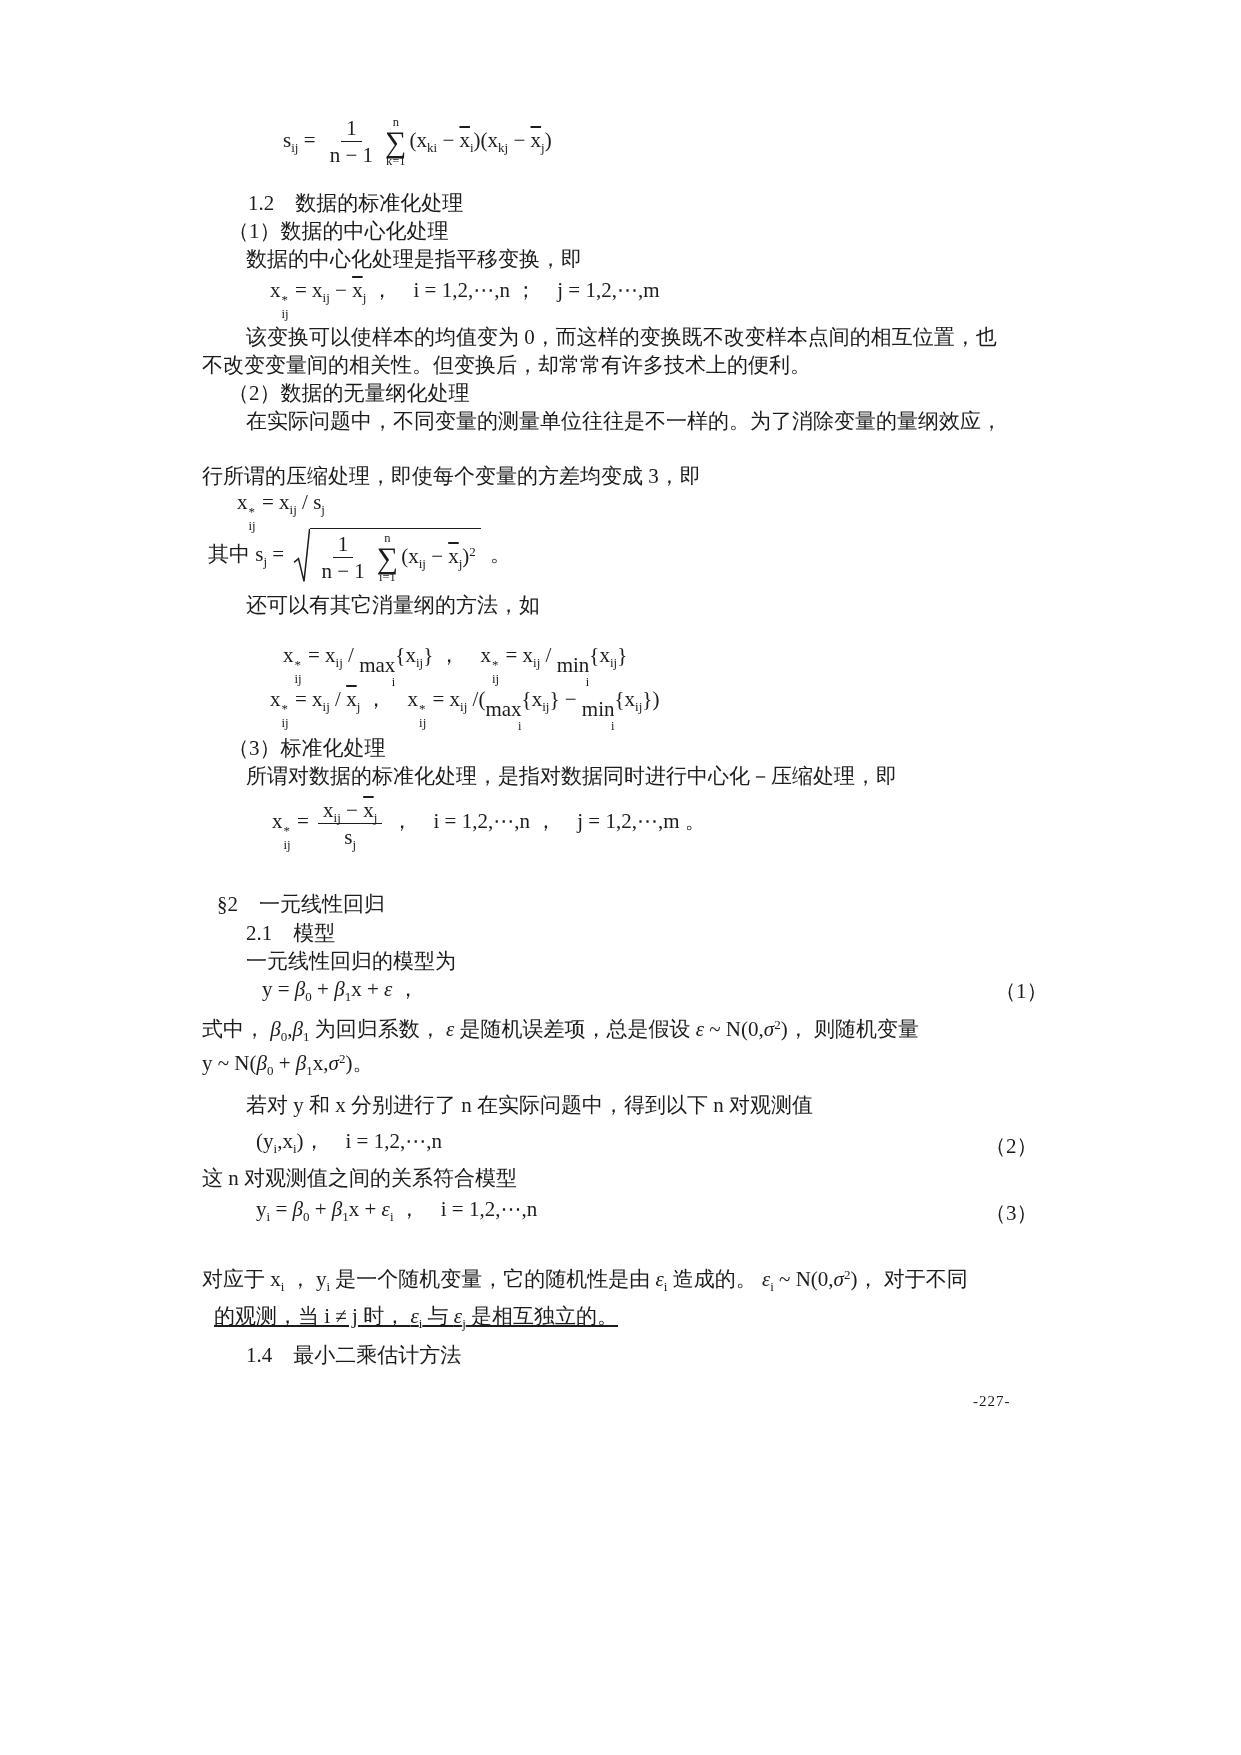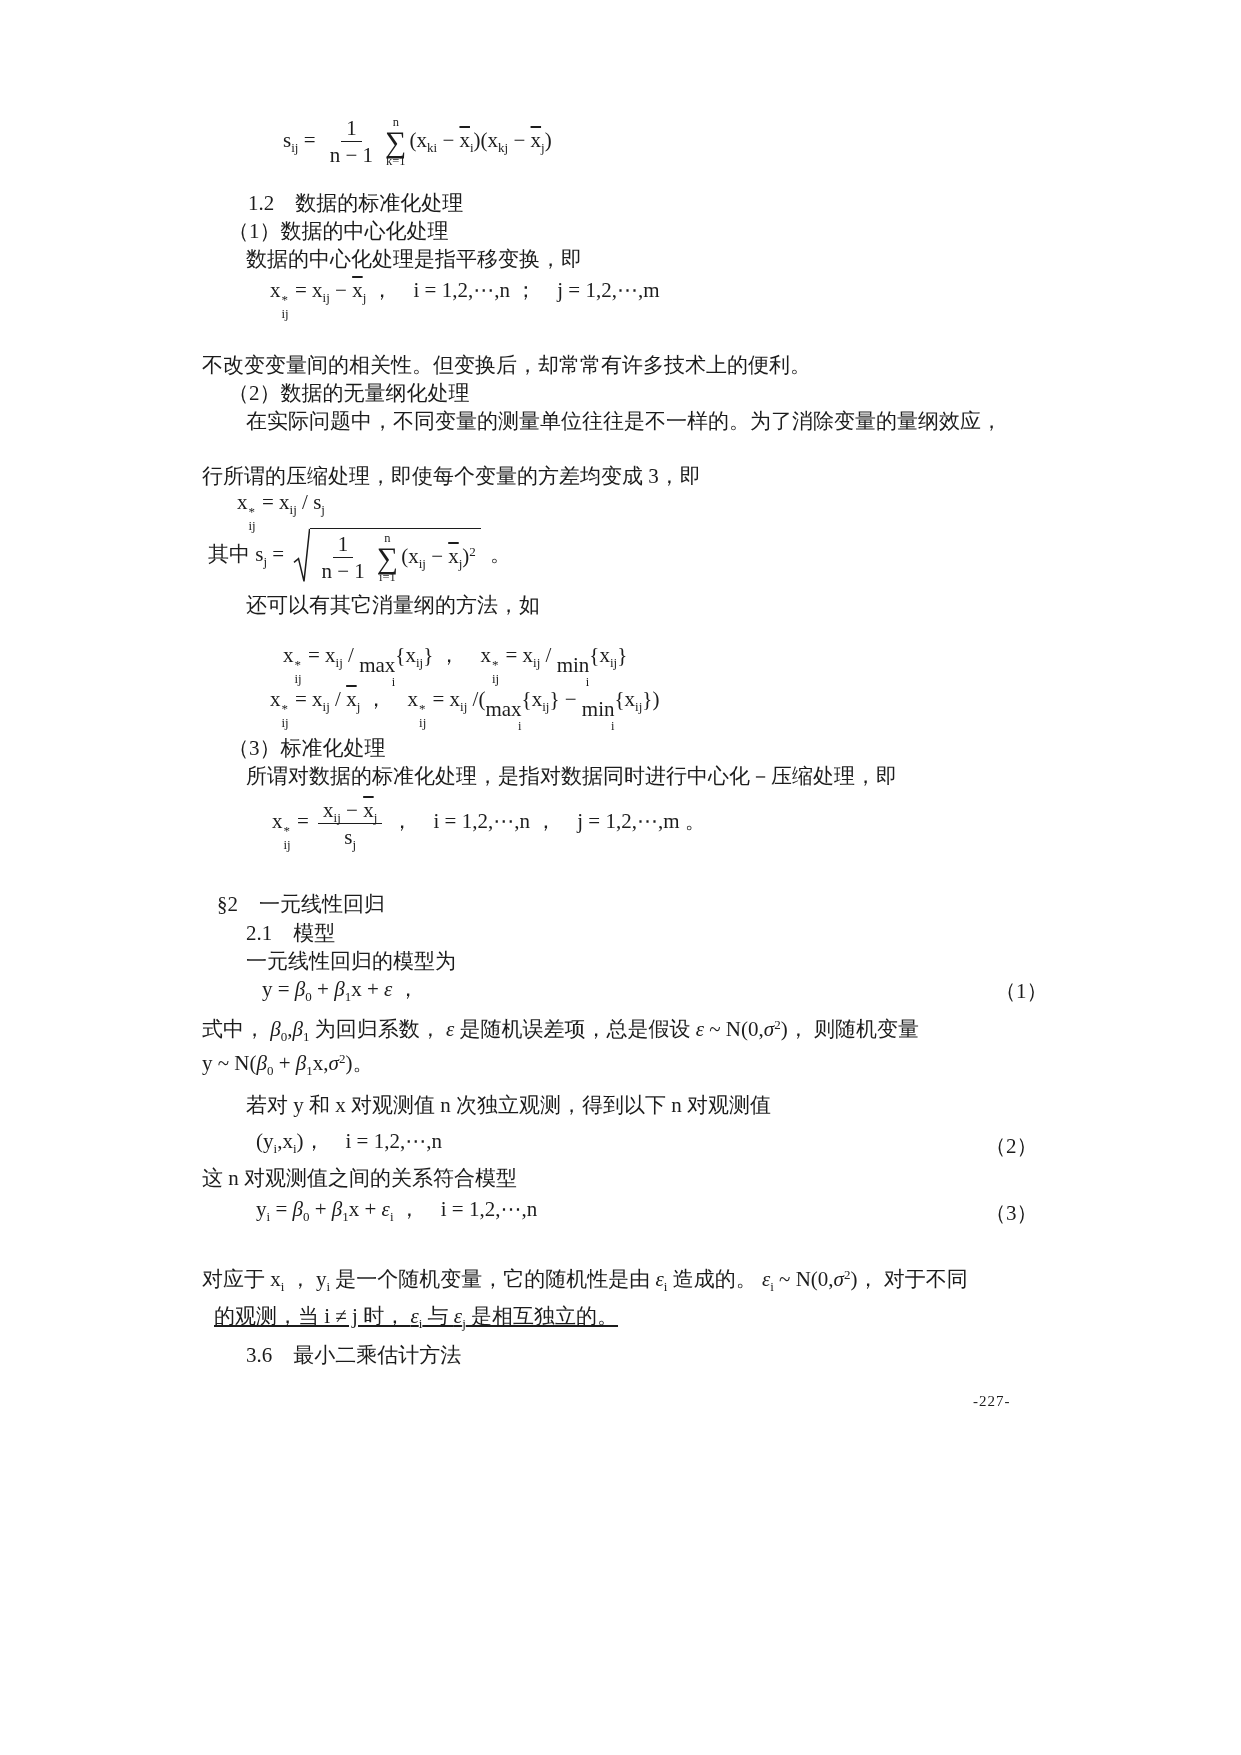--- a/index.html
+++ b/index.html
@@ -94,20 +94,21 @@
         <span class="sig">∑</span>
         <span class="lim">k=1</span>
       </span>(x<sub>ki</sub> − <span class="ob">x</span><sub>i</sub>)(x<sub>kj</sub> − <span class="ob">x</span><sub>j</sub>)</div>
   <div class="line p1">1.2　数据的标准化处理</div>
   <div class="line p2">（1）数据的中心化处理</div>
   <div class="line p3">数据的中心化处理是指平移变换，即</div>
   <div class="line p4">x<span class="tw">
         <span>*</span>
         <span>ij</span>
       </span> = x<sub>ij</sub> − <span class="ob">x</span><sub>j</sub> ，　i = 1,2,⋯,n ；　j = 1,2,⋯,m</div>
+  <div class="line p5">该变换可以使样本的均值变为 0，而这样的变换既不改变样本点间的相互位置，也</div>
   <div class="line p6">不改变变量间的相关性。但变换后，却常常有许多技术上的便利。</div>
   <div class="line p7">（2）数据的无量纲化处理</div>
   <div class="line p8">在实际问题中，不同变量的测量单位往往是不一样的。为了消除变量的量纲效应，</div>
   <div class="line p10">行所谓的压缩处理，即使每个变量的方差均变成 3，即</div>
   <div class="line p11">x<span class="tw">
         <span>*</span>
         <span>ij</span>
       </span> = x<sub>ij</sub> / s<sub>j</sub></div>
   <div class="line p12">其中 s<sub>j</sub> = <span class="rt"><svg viewBox="0 0 17 60" preserveAspectRatio="none">
           <path d="M1 37 L5.5 33 L11 57.5 L16.6 1" fill="none" stroke="#1c1c1c" stroke-width="1.5" vector-effect="non-scaling-stroke"></path>
@@ -155,24 +156,24 @@
         <span class="nu">x<sub>ij</sub> − <span class="ob">x</span><sub>j</sub></span>
         <span class="de">s<sub>j</sub></span>
       </span> ，　i = 1,2,⋯,n ，　j = 1,2,⋯,m 。</div>
   <div class="line p19">§2　一元线性回归</div>
   <div class="line p20">2.1　模型</div>
   <div class="line p21">一元线性回归的模型为</div>
   <div class="line p22">y = <i>β</i><sub>0</sub> + <i>β</i><sub>1</sub>x + <i>ε</i> ，</div>
   <div class="line e1">（1）</div>
   <div class="line p23">式中， <i>β</i><sub>0</sub>,<i>β</i><sub>1</sub> 为回归系数， <i>ε</i> 是随机误差项，总是假设 <i>ε</i> ~ N(0,<i>σ</i><sup>2</sup>)， 则随机变量</div>
   <div class="line p24">y ~ N(<i>β</i><sub>0</sub> + <i>β</i><sub>1</sub>x,<i>σ</i><sup>2</sup>)。</div>
-  <div class="line p25">若对 y 和 x 对观测值 n 次独立观测，得到以下 n 对观测值</div>
+  <div class="line p25">若对 y 和 x 分别进行了 n 在实际问题中，得到以下 n 对观测值</div>
   <div class="line p26">(y<sub>i</sub>,x<sub>i</sub>)，　i = 1,2,⋯,n</div>
   <div class="line e2">（2）</div>
   <div class="line p27">这 n 对观测值之间的关系符合模型</div>
   <div class="line p28">y<sub>i</sub> = <i>β</i><sub>0</sub> + <i>β</i><sub>1</sub>x + <i>ε</i><sub>i</sub> ，　i = 1,2,⋯,n</div>
   <div class="line e3">（3）</div>
   <div class="line p30">对应于 x<sub>i</sub> ， y<sub>i</sub> 是一个随机变量，它的随机性是由 <i>ε</i><sub>i</sub> 造成的。 <i>ε</i><sub>i</sub> ~ N(0,<i>σ</i><sup>2</sup>)， 对于不同</div>
   <div class="line p31">的观测，当 i ≠ j 时， <i>ε</i><sub>i</sub> 与 <i>ε</i><sub>j</sub> 是相互独立的。</div>
-  <div class="line p32">3.6　最小二乘估计方法</div>
+  <div class="line p32">1.4　最小二乘估计方法</div>
   <div class="line pn pagenum">-227-</div>
 
 </div>
 
 </body></html>

